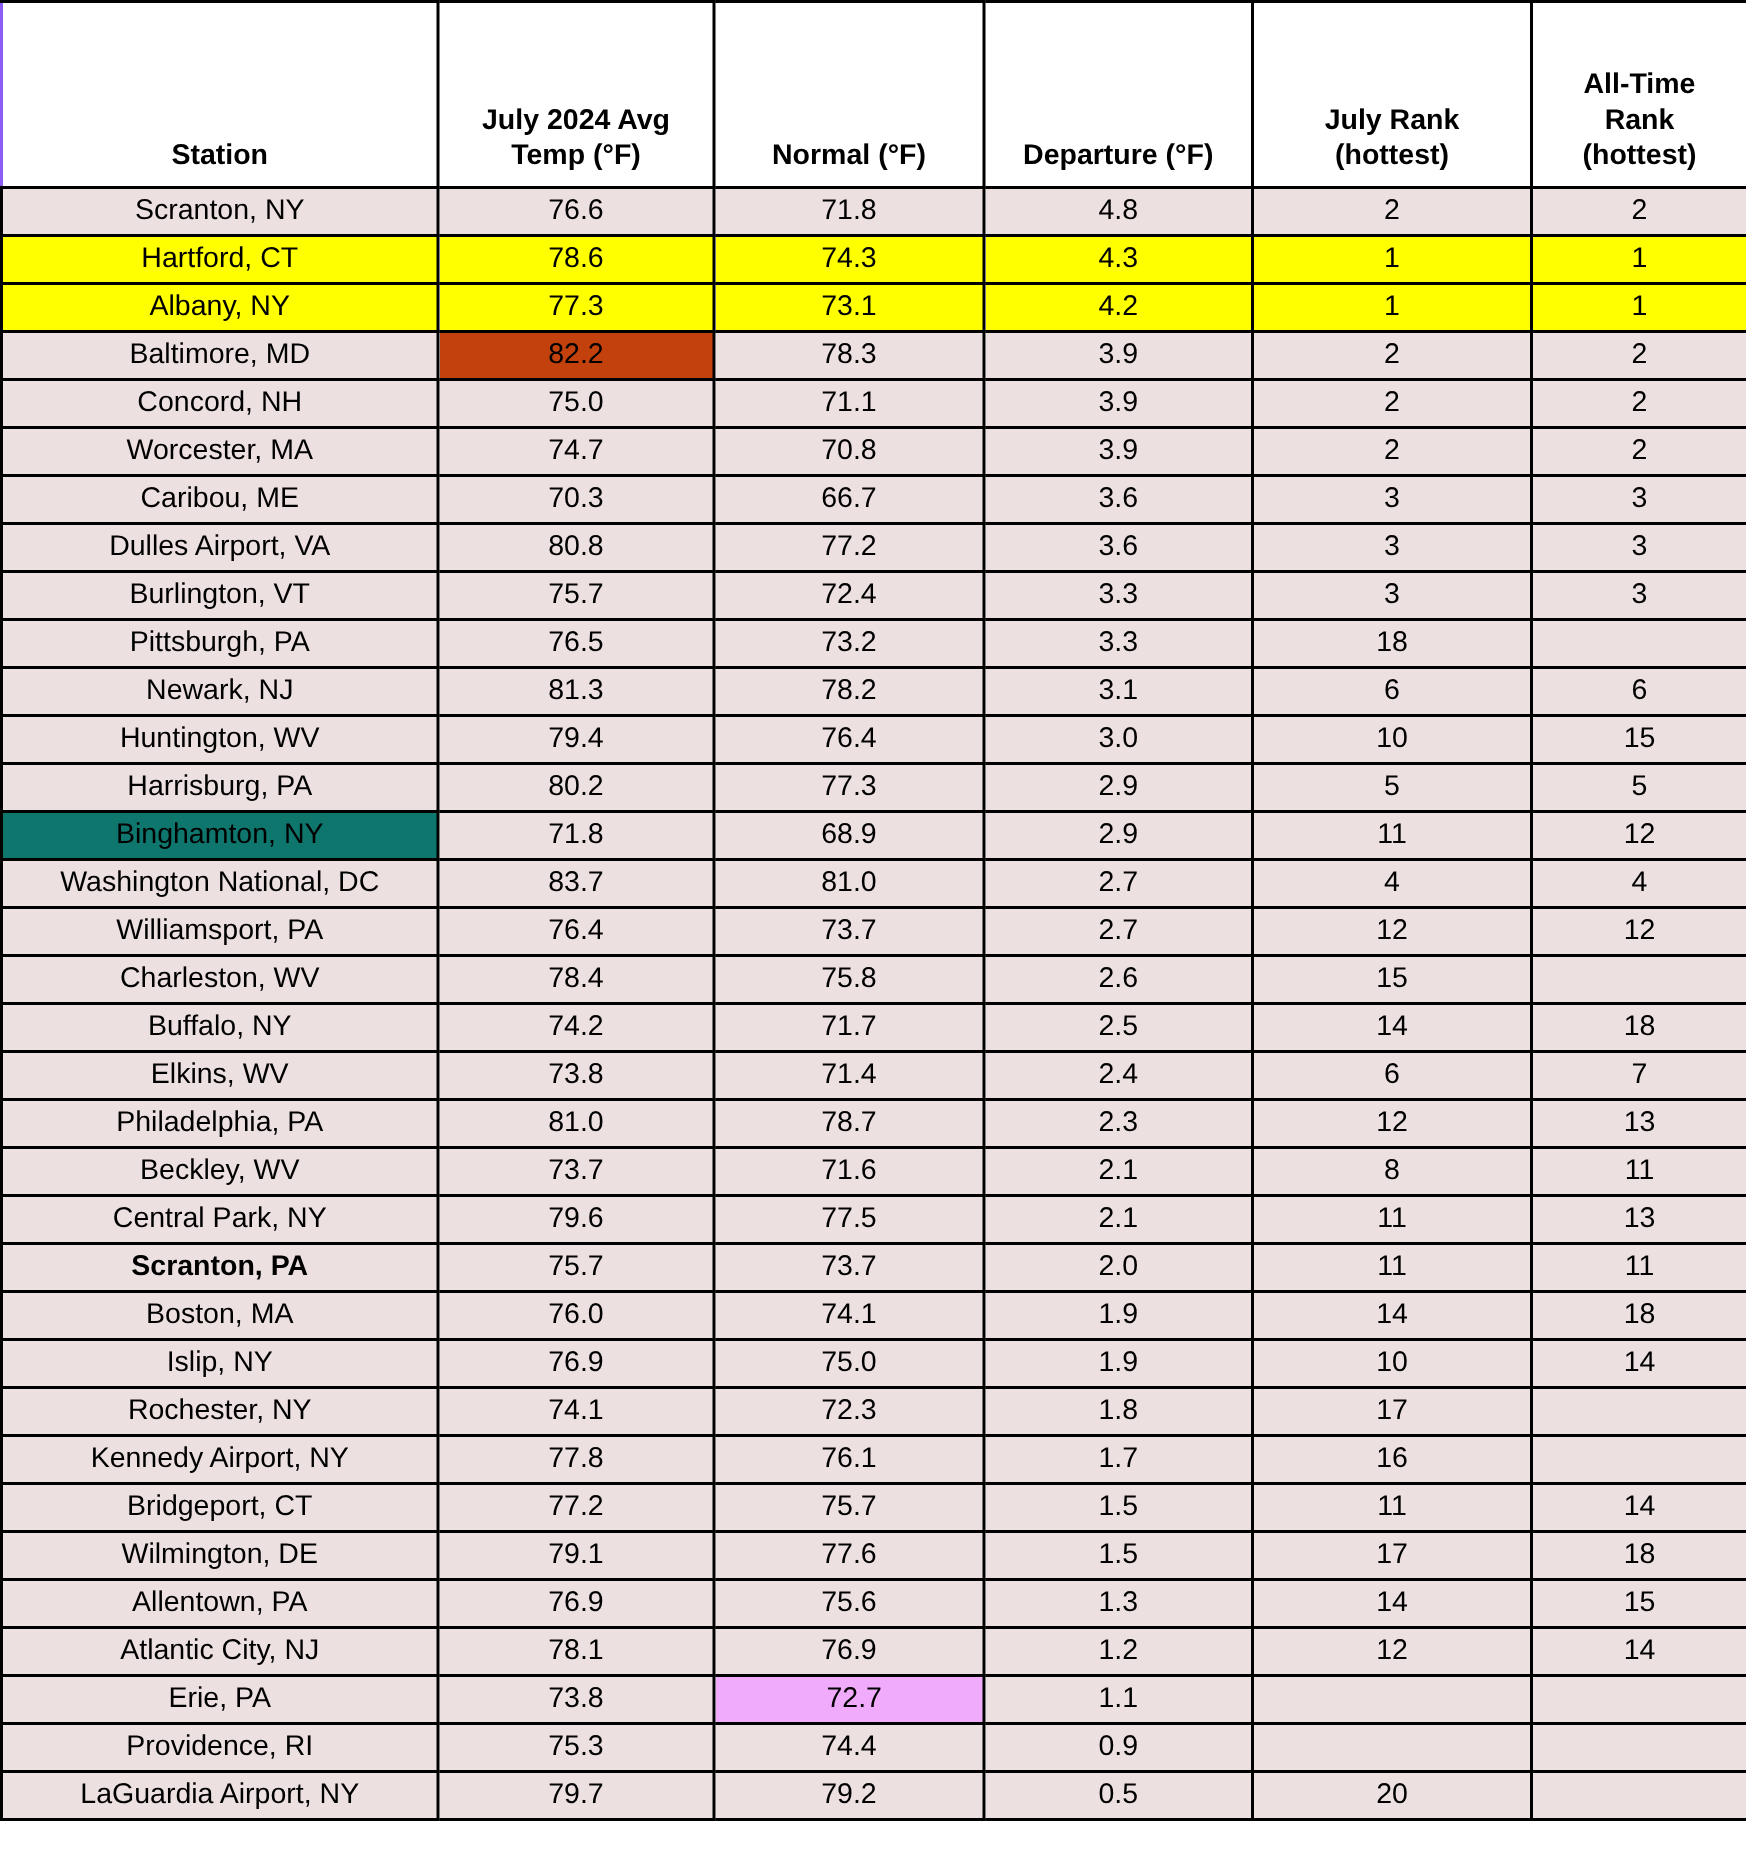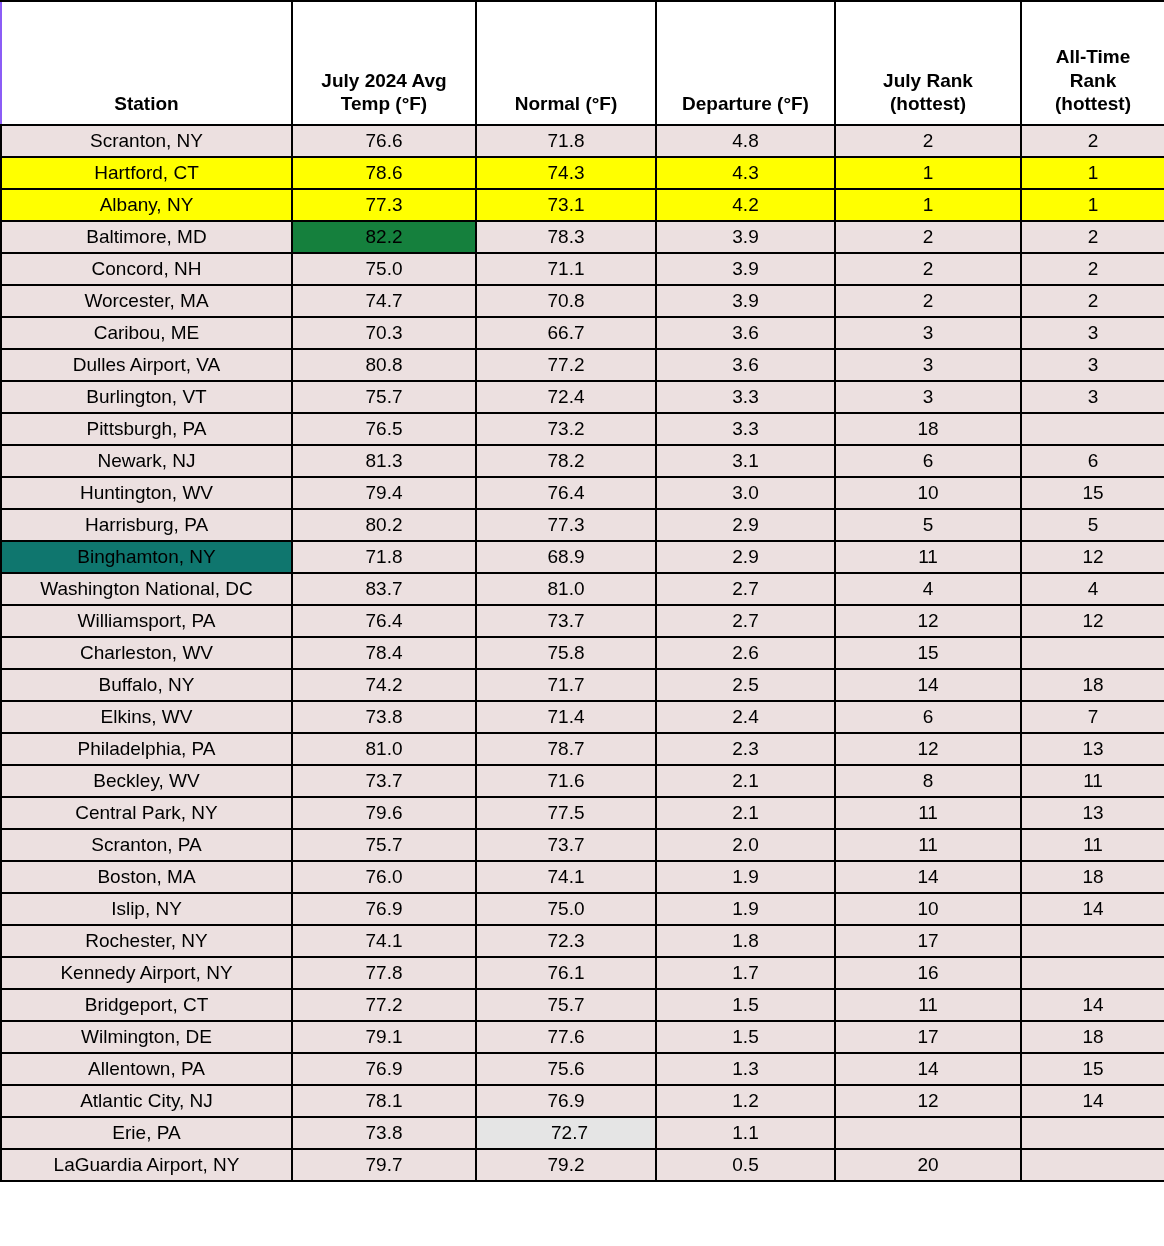--- a/index.html
+++ b/index.html
@@ -100,21 +100,21 @@
         <tr>
           <td style="background: rgb(255, 255, 0);">Albany, NY</td>
           <td style="background: rgb(255, 255, 0);">77.3</td>
           <td style="background: rgb(255, 255, 0);">73.1</td>
           <td style="background: rgb(255, 255, 0);">4.2</td>
           <td style="background: rgb(255, 255, 0);">1</td>
           <td style="background: rgb(255, 255, 0);">1</td>
         </tr>
         <tr>
           <td style="background: rgb(236, 224, 224); margin-top: 17px;">Baltimore, MD</td>
-          <td style="background: #15803d; text-align: center;">82.2</td>
+          <td style="background: #c2410c; text-align: center;">82.2</td>
           <td style="background: rgb(236, 224, 224);">78.3</td>
           <td style="background: rgb(236, 224, 224);">3.9</td>
           <td style="background: rgb(236, 224, 224);">2</td>
           <td style="background: rgb(236, 224, 224);">2</td>
         </tr>
         <tr>
           <td style="background: rgb(236, 224, 224);">Concord, NH</td>
           <td style="background: rgb(236, 224, 224);">75.0</td>
           <td style="background: rgb(236, 224, 224);">71.1</td>
           <td style="background: rgb(236, 224, 224);">3.9</td>
@@ -251,21 +251,21 @@
         </tr>
         <tr>
           <td style="background: rgb(236, 224, 224);">Central Park, NY</td>
           <td style="background: rgb(236, 224, 224);">79.6</td>
           <td style="background: rgb(236, 224, 224);">77.5</td>
           <td style="background: rgb(236, 224, 224);">2.1</td>
           <td style="background: rgb(236, 224, 224);">11</td>
           <td style="background: rgb(236, 224, 224);">13</td>
         </tr>
         <tr>
-          <td style="background: rgb(236, 224, 224);">Scranton, PA</td>
+          <td style="background: rgb(236, 224, 224); font-weight: bold;">Scranton, PA</td>
           <td style="background: rgb(236, 224, 224);">75.7</td>
           <td style="background: rgb(236, 224, 224);">73.7</td>
           <td style="background: rgb(236, 224, 224);">2.0</td>
           <td style="background: rgb(236, 224, 224);">11</td>
           <td style="background: rgb(236, 224, 224);">11</td>
         </tr>
         <tr>
           <td style="background: rgb(236, 224, 224);">Boston, MA</td>
           <td style="background: rgb(236, 224, 224);">76.0</td>
           <td style="background: rgb(236, 224, 224);">74.1</td>
@@ -325,22 +325,30 @@
           <td style="background: rgb(236, 224, 224);">Atlantic City, NJ</td>
           <td style="background: rgb(236, 224, 224);">78.1</td>
           <td style="background: rgb(236, 224, 224);">76.9</td>
           <td style="background: rgb(236, 224, 224);">1.2</td>
           <td style="background: rgb(236, 224, 224);">12</td>
           <td style="background: rgb(236, 224, 224);">14</td>
         </tr>
         <tr>
           <td style="background: rgb(236, 224, 224);">Erie, PA</td>
           <td style="background: rgb(236, 224, 224);">73.8</td>
-          <td style="background: #e5e5e5; padding-left: 11px;">72.7</td>
+          <td style="background: #f0abfc; padding-left: 11px;">72.7</td>
           <td style="background: rgb(236, 224, 224);">1.1</td>
+          <td style="background: rgb(236, 224, 224);"></td>
+          <td style="background: rgb(236, 224, 224);"></td>
+        </tr>
+        <tr>
+          <td style="background: rgb(236, 224, 224);">Providence, RI</td>
+          <td style="background: rgb(236, 224, 224);">75.3</td>
+          <td style="background: rgb(236, 224, 224);">74.4</td>
+          <td style="background: rgb(236, 224, 224);">0.9</td>
           <td style="background: rgb(236, 224, 224);"></td>
           <td style="background: rgb(236, 224, 224);"></td>
         </tr>
         <tr>
           <td style="background: rgb(236, 224, 224);">LaGuardia Airport, NY</td>
           <td style="background: rgb(236, 224, 224);">79.7</td>
           <td style="background: rgb(236, 224, 224);">79.2</td>
           <td style="background: rgb(236, 224, 224);">0.5</td>
           <td style="background: rgb(236, 224, 224);">20</td>
           <td style="background: rgb(236, 224, 224);"></td>

